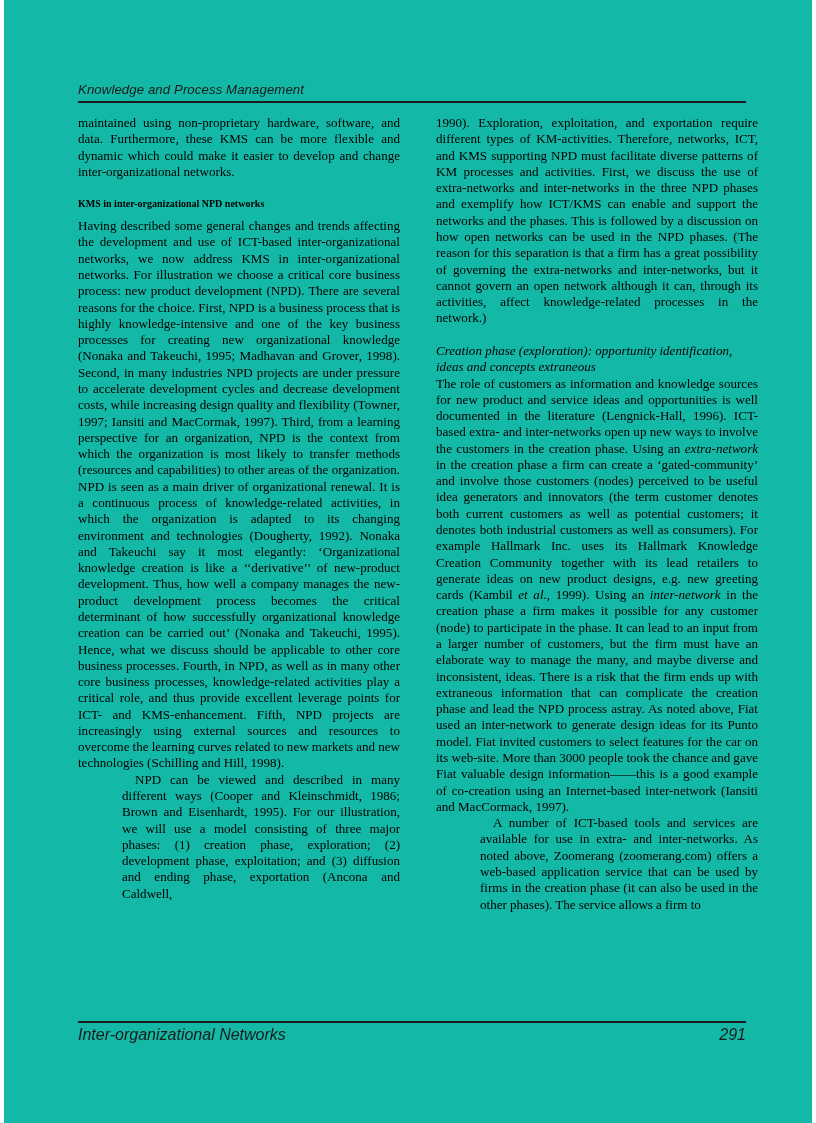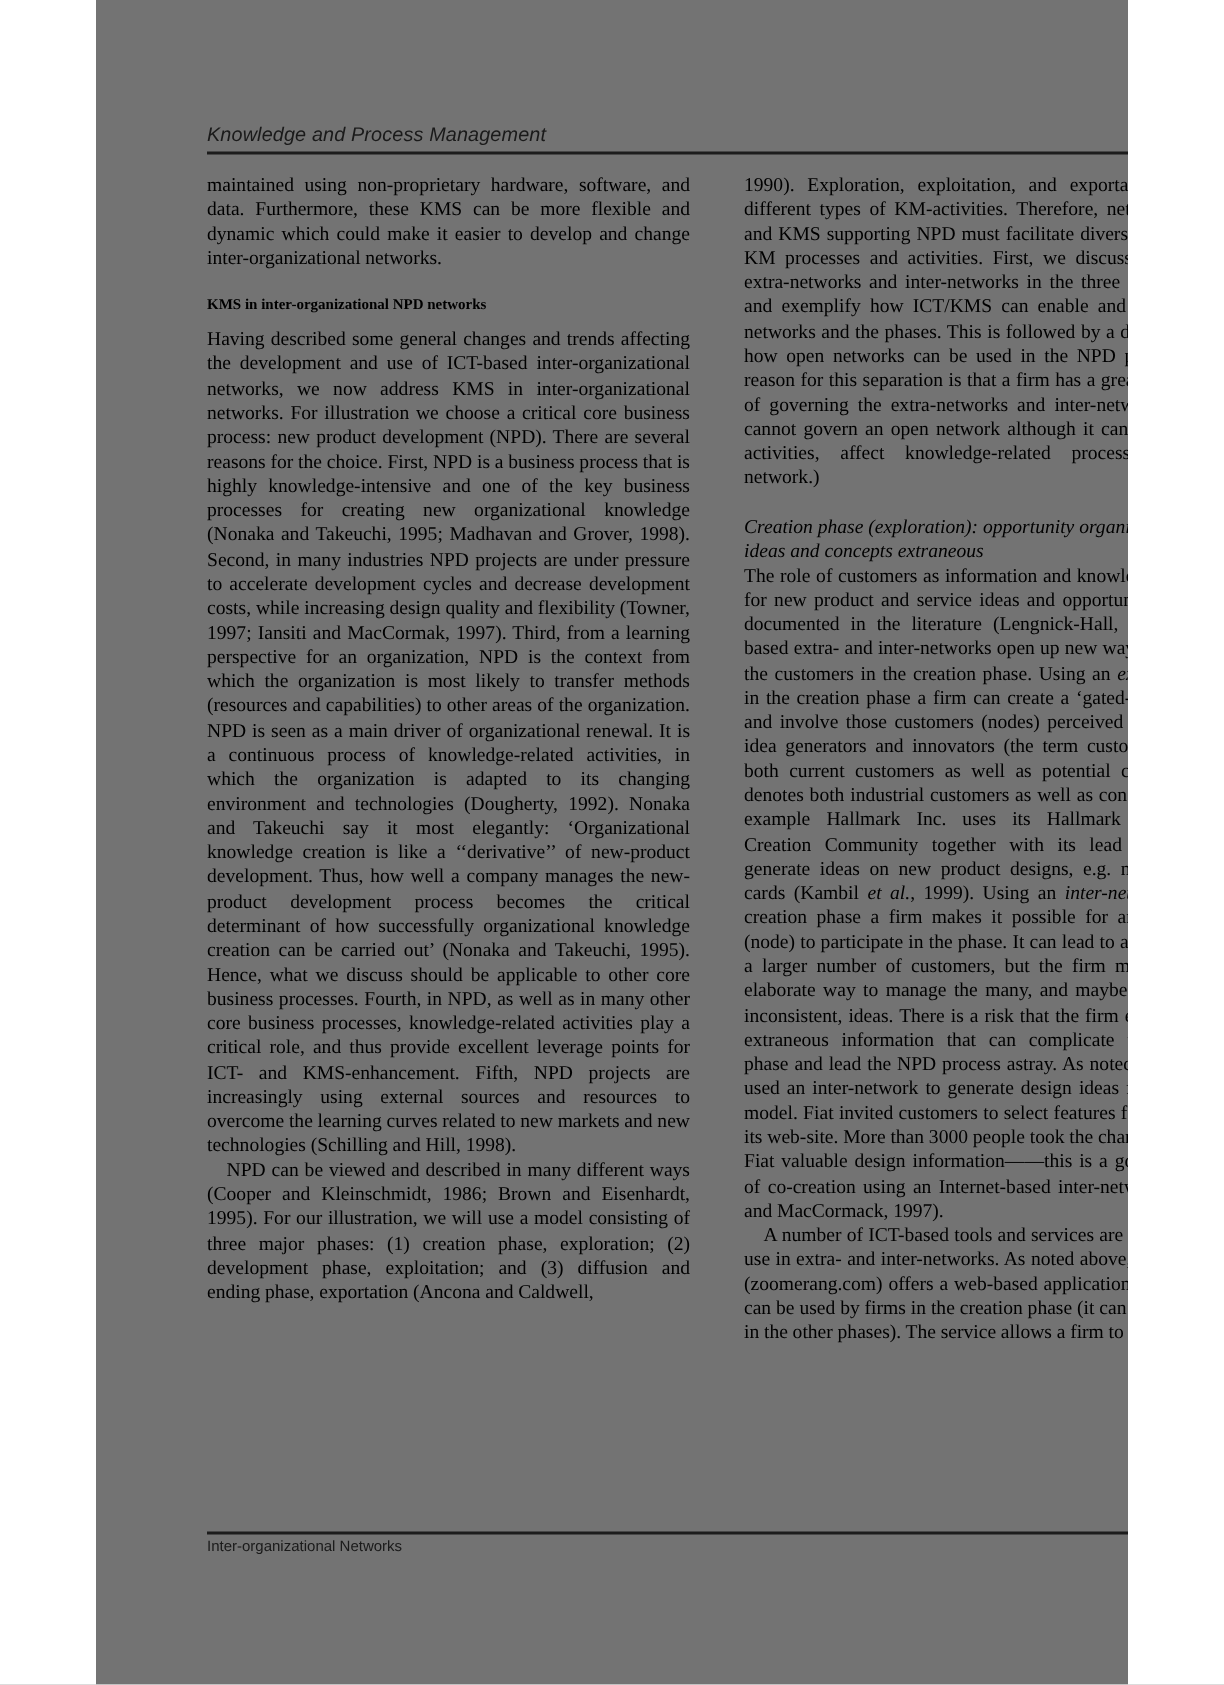--- a/index.html
+++ b/index.html
@@ -2,23 +2,23 @@
 <html><head>
 <meta charset="utf-8">
 <style>
   html, body {
     margin: 0;
     padding: 0;
     background: #ffffff;
   }
   .page {
     position: relative;
-    width: 688px;
+    width: 808px;
     height: 1123px;
-    background: #737373;
+    background: #14b8a6;
     margin: 0 auto;
     overflow: hidden;
     font-family: "Liberation Serif", "DejaVu Serif", serif;
     color: #000000;
   }
 
   
   .running-head {
     position: absolute;
     left: 74px;
@@ -60,20 +60,21 @@
     font-size: 13.05px;
     line-height: 16.28px;
     text-align: justify;
     text-justify: inter-word;
     hyphens: manual;
     -webkit-hyphens: manual;
     word-spacing: -0.1px;
   }
   p.body.indent {
     text-indent: 13px;
+    margin-left: 44px;
   }
   p.body + p.body {
     margin-top: 0;
   }
 
   h2.section-head {
     margin: 0;
     font-size: 10px;
     line-height: 16.28px;
     font-weight: bold;
@@ -105,22 +106,23 @@
   }
   .footer {
     position: absolute;
     left: 74px;
     top: 1026px;
     width: 668px;
     display: flex;
     justify-content: space-between;
     align-items: baseline;
     font-family: "Liberation Sans", "DejaVu Sans", sans-serif;
-    font-size: 10px;
+    font-size: 16px;
     color: #1a1a1a;
+    font-style: italic;
   }
   .footer .page-no { font-weight: normal; }
 </style>
 </head>
 <body>
 
 <div class="page">
 
   <div class="running-head">Knowledge and Process Management</div>
 
@@ -143,21 +145,21 @@
       <p class="body indent">NPD can be viewed and described in many different ways (Cooper and Kleinschmidt, 1986; Brown and Eisenhardt, 1995). For our illustration, we will use a model consisting of three major phases: (1) creation phase, exploration; (2) development phase, exploitation; and (3) diffusion and ending phase, exportation (Ancona and Caldwell,</p>
 
     </div>
 
     <div class="col">
 
       <p class="body">1990). Exploration, exploitation, and exportation require different types of KM-activities. Therefore, networks, ICT, and KMS supporting NPD must facilitate diverse patterns of KM processes and activities. First, we discuss the use of extra-networks and inter-networks in the three NPD phases and exemplify how ICT/KMS can enable and support the networks and the phases. This is followed by a discussion on how open networks can be used in the NPD phases. (The reason for this separation is that a firm has a great possibility of governing the extra-networks and inter-networks, but it cannot govern an open network although it can, through its activities, affect knowledge-related processes in the network.)</p>
 
       <div class="gap-before-subhead"></div>
 
-      <h3 class="sub-head"><span>Creation phase (exploration): opportunity organizational,</span><br><span>ideas and concepts extraneous</span></h3>
+      <h3 class="sub-head"><span>Creation phase (exploration): opportunity identification,</span><br><span>ideas and concepts extraneous</span></h3>
 
       <p class="body"><span>The role of customers as information and knowledge sources for new product and service ideas and opportunities is well documented in the literature (Lengnick-Hall, 1996). ICT-based extra- and inter-networks open up new ways to involve the customers in the creation phase. Using an </span><em>extra-network</em><span> in the creation phase a firm can create a ‘gated-community’ and involve those customers (nodes) perceived to be useful idea generators and innovators (the term customer denotes both current customers as well as potential customers; it denotes both industrial customers as well as consumers). For example Hallmark Inc. uses its Hallmark Knowledge Creation Community together with its lead retailers to generate ideas on new product designs, e.g. new greeting cards (Kambil </span><em>et al.</em><span>, 1999). Using an </span><em>inter-network</em><span> in the creation phase a firm makes it possible for any customer (node) to participate in the phase. It can lead to an input from a larger number of customers, but the firm must have an elaborate way to manage the many, and maybe diverse and inconsistent, ideas. There is a risk that the firm ends up with extraneous information that can complicate the creation phase and lead the NPD process astray. As noted above, Fiat used an inter-network to generate design ideas for its Punto model. Fiat invited customers to select features for the car on its web-site. More than 3000 people took the chance and gave Fiat valuable design information——this is a good example of co-creation using an Internet-based inter-network (Iansiti and MacCormack, 1997).</span></p>
 
       <p class="body indent">A number of ICT-based tools and services are available for use in extra- and inter-networks. As noted above, Zoomerang (zoomerang.com) offers a web-based application service that can be used by firms in the creation phase (it can also be used in the other phases). The service allows a firm to</p>
 
     </div>
 
   </div>
 
   <div class="rule-bottom"></div>

